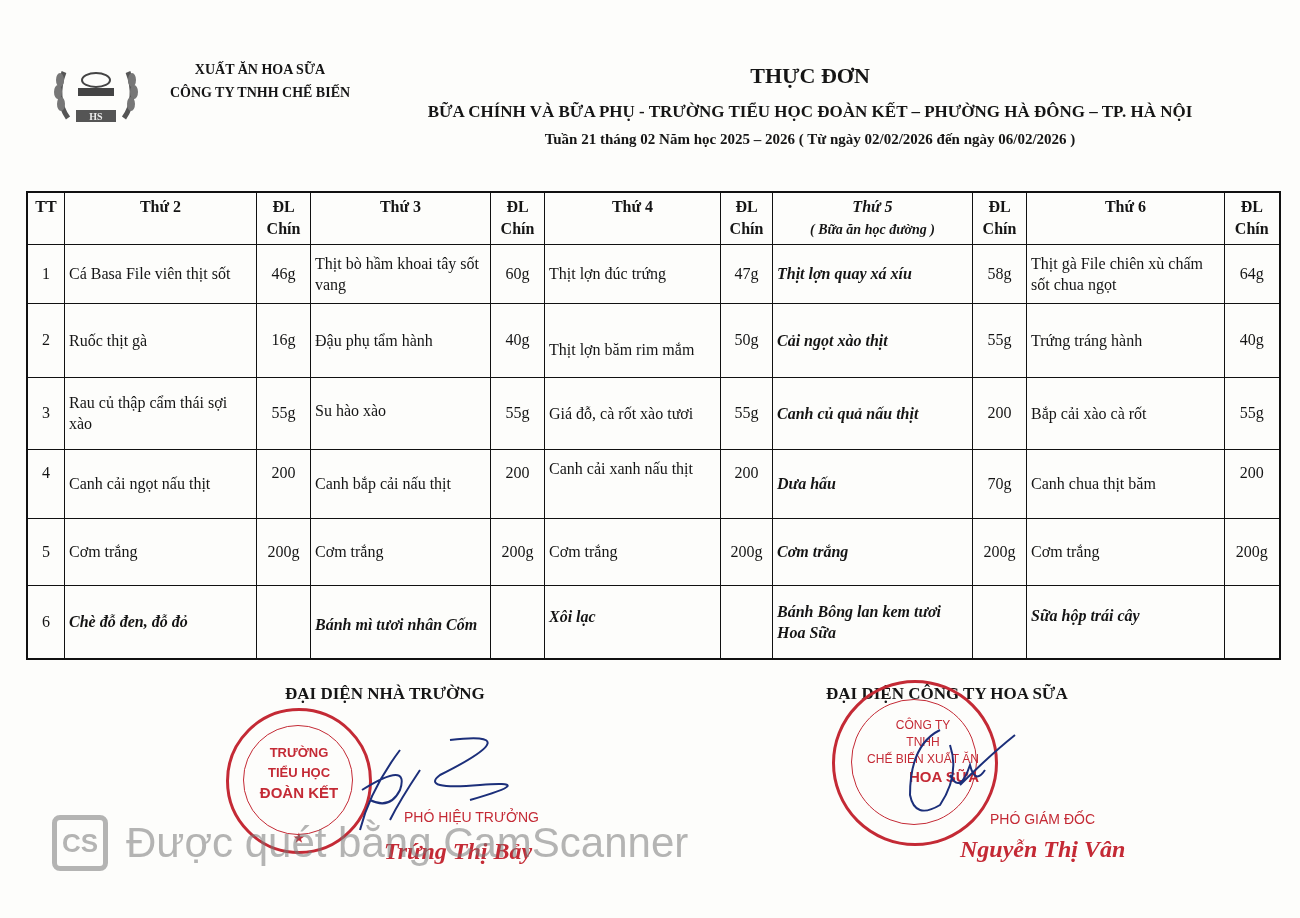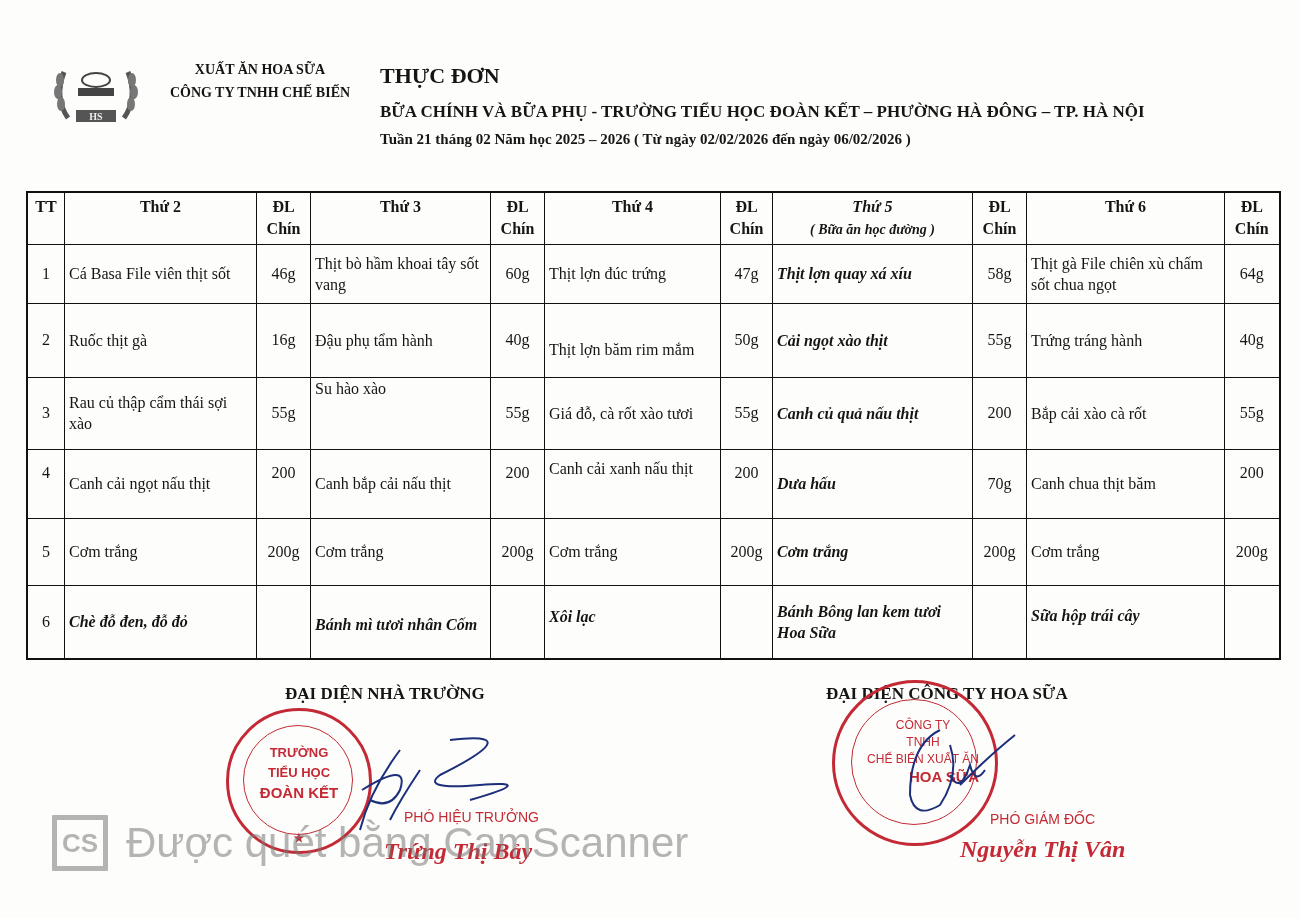--- a/index.html
+++ b/index.html
@@ -1,20 +1,20 @@
 <!DOCTYPE html>
 <html><head>
 <meta charset="utf-8">
 <style>
   html,body{margin:0;padding:0;}
   body{width:1300px;height:918px;background:#fdfdfb;position:relative;overflow:hidden;font-family:"Liberation Serif","DejaVu Serif",serif;color:#151515;}
   .abs{position:absolute;}
   .logo{left:50px;top:58px;width:92px;height:72px;}
   .company{left:140px;top:58px;width:240px;text-align:center;font-weight:bold;font-size:14px;line-height:23px;}
-  .title{left:380px;top:60px;width:860px;}
+  .title{left:380px;top:60px;width:860px;text-align:center;}
   .title .t1{font-size:22px;font-weight:bold;line-height:32px;}
   .title .t2{font-size:17px;font-weight:bold;line-height:28px;margin-top:6px;}
   .title .t3{font-size:15px;font-weight:bold;line-height:26px;}
   table.menu{position:absolute;left:26px;top:191px;border-collapse:collapse;border:2.5px solid #111;font-size:16px;}
   table.menu td,table.menu th{border:1.3px solid #111;padding:0 4px;vertical-align:middle;}
   table.menu th{font-weight:bold;font-size:16px;vertical-align:top;padding-top:3px;line-height:22px;}
   .c-tt{width:28px;text-align:center;}
   .c-dish{text-align:left;line-height:21px;}
   .c-dl{text-align:center;}
   .c-dl.top{vertical-align:top;padding-top:14px;}
@@ -22,21 +22,21 @@
   .ital{font-style:italic;font-weight:bold;}
   .sub{font-weight:bold;font-style:italic;font-size:14px;}
   .hdr-ital{font-style:italic;}
   .sig-left-title{left:285px;top:684px;font-weight:bold;font-size:17px;}
   .sig-right-title{left:826px;top:684px;font-weight:bold;font-size:17px;}
   .stamp{border-radius:50%;border:3px solid #c42a35;color:#c42a35;font-family:"Liberation Sans",sans-serif;font-weight:bold;text-align:center;}
   .stamp .inner{position:absolute;border-radius:50%;border:1.5px solid #c42a35;}
   .role{font-family:"Liberation Sans",sans-serif;color:#c42a35;font-size:14px;}
   .signame{font-family:"Liberation Serif",serif;font-style:italic;font-weight:bold;color:#c42a35;font-size:24px;}
   .watermark{left:52px;top:815px;display:flex;align-items:center;color:rgba(120,120,120,0.55);font-family:"Liberation Sans",sans-serif;font-size:42px;}
-  .cs-icon{width:56px;height:56px;border-radius:1px;border:5px solid rgba(120,120,120,0.55);box-sizing:border-box;display:flex;align-items:center;justify-content:center;font-weight:bold;font-size:26px;margin-right:18px;}
+  .cs-icon{width:56px;height:56px;border-radius:8px;border:5px solid rgba(120,120,120,0.55);box-sizing:border-box;display:flex;align-items:center;justify-content:center;font-weight:bold;font-size:26px;margin-right:18px;}
 </style>
 </head>
 <body>
 
 <div class="abs logo">
   <svg width="92" height="72" viewBox="0 0 92 72">
     <path d="M18 60 Q4 40 14 14" stroke="#555" stroke-width="5" fill="none"></path>
     <path d="M74 60 Q88 40 78 14" stroke="#555" stroke-width="5" fill="none"></path>
     <g fill="#777">
       <ellipse cx="10" cy="22" rx="4" ry="7"></ellipse>
@@ -118,21 +118,21 @@
     <td class="c-dish ital">Cải ngọt xào thịt</td>
     <td class="c-dl">55g</td>
     <td class="c-dish">Trứng tráng hành</td>
     <td class="c-dl">40g</td>
   </tr>
 
   <tr style="height:72px">
     <td class="c-tt">3</td>
     <td class="c-dish">Rau củ thập cẩm thái sợi xào</td>
     <td class="c-dl">55g</td>
-    <td class="c-dish" style="vertical-align:top;">Su hào xào</td>
+    <td class="c-dish" style="vertical-align:top;padding-top:22px">Su hào xào</td>
     <td class="c-dl">55g</td>
     <td class="c-dish">Giá đỗ, cà rốt xào tươi</td>
     <td class="c-dl">55g</td>
     <td class="c-dish ital">Canh củ quả nấu thịt</td>
     <td class="c-dl">200</td>
     <td class="c-dish">Bắp cải xào cà rốt</td>
     <td class="c-dl">55g</td>
   </tr>
 
   <tr style="height:69px">

